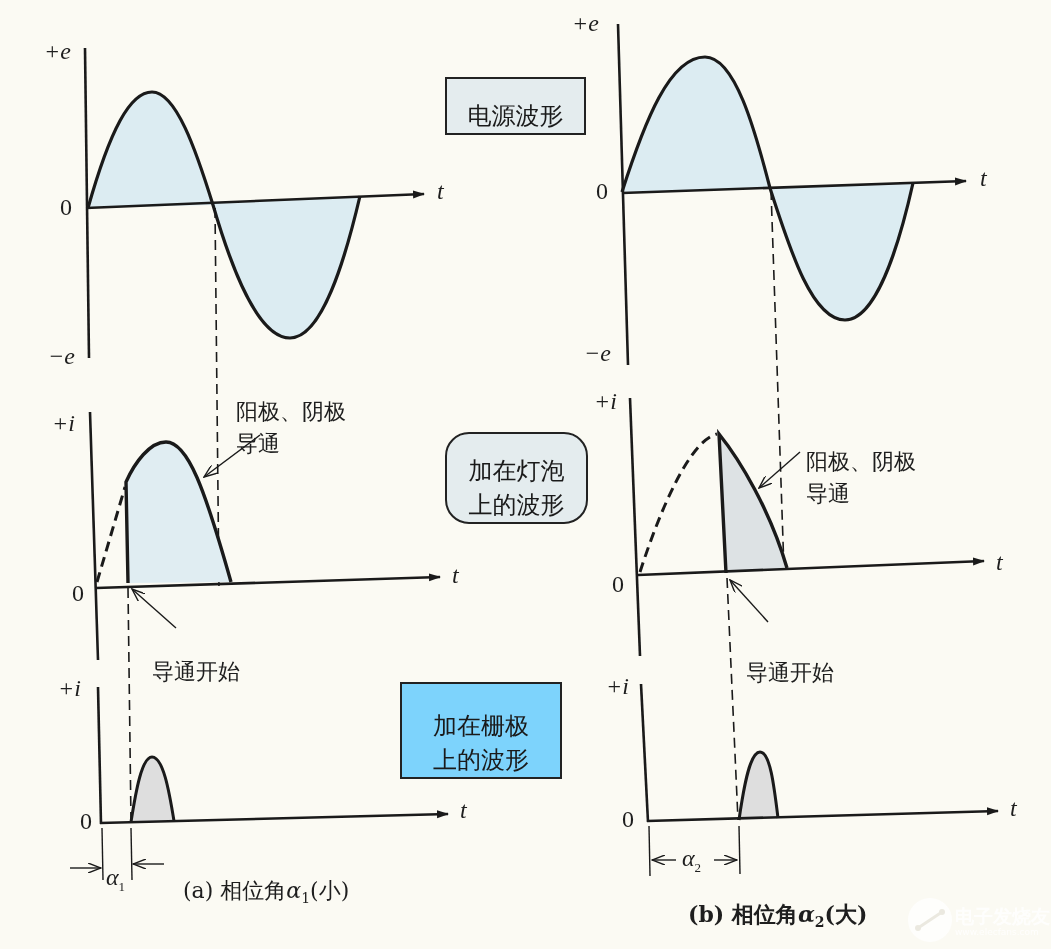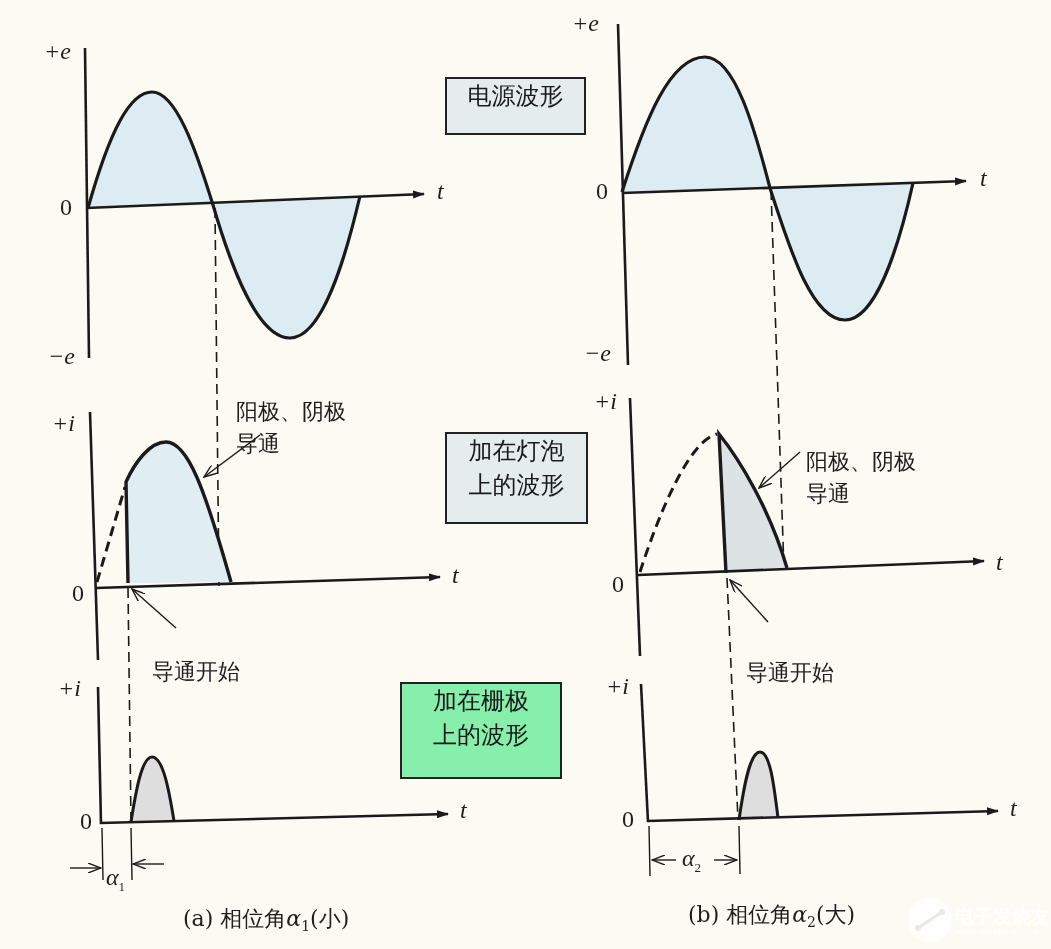--- a/index.html
+++ b/index.html
@@ -11,21 +11,21 @@
   }
   svg.diagram { position: absolute; left: 0; top: 0; }
   .lbl { position: absolute; color: #1e1e1e; white-space: nowrap; }
   .axis-lbl { font-family: "Liberation Serif", serif; font-style: italic; font-size: 24px; }
   .zero-lbl { font-family: "Liberation Serif", serif; font-size: 24px; }
   .note { font-family: "DejaVu Sans", sans-serif; font-size: 22px; line-height: 32px; margin-top: 36px; }
   .box {
     position: absolute; border: 2px solid #222; background: #e4ecee;
     font-family: "DejaVu Sans", sans-serif; font-size: 24px; line-height: 34px;
     text-align: center; color: #1a1a1a; box-sizing: border-box;
-    display: flex; flex-direction: column; justify-content: flex-start;
+    display: flex; flex-direction: column; justify-content: flex-end;
   }
   .caption { font-family: "DejaVu Serif", serif; font-size: 22px; }
   .caption sub { font-size: 14px; }
   .watermark { font-family: "DejaVu Sans", sans-serif; color: #ffffff; opacity: 0.85; }
 </style>
 </head>
 <body>
 
 <svg class="diagram" width="1051" height="949" viewBox="0 0 1051 949">
   <defs>
@@ -137,46 +137,46 @@
 <span class="lbl zero-lbl" style="left:612px;top:571px;">0</span>
 <span class="lbl axis-lbl" style="left:996px;top:549px;">t</span>
 
 <span class="lbl axis-lbl" style="left:606px;top:673px;">+i</span>
 <span class="lbl zero-lbl" style="left:622px;top:806px;">0</span>
 <span class="lbl axis-lbl" style="left:1010px;top:795px;">t</span>
 
 <div class="box" style="left:445px;top:77px;width:141px;height:58px;">
   <span>电源波形</span>
 </div>
-<div class="box" style="left:445px;top:432px;width:143px;height:92px;">
+<div class="box" style="left:445px;top:432px;width:143px;height:92px;border-radius:24px;">
   <span>加在灯泡</span>
   <span>上的波形</span>
 </div>
-<div class="box" style="left:400px;top:682px;width:162px;height:97px;background:#86efac;">
+<div class="box" style="left:400px;top:682px;width:162px;height:97px;background:#7dd3fc;">
   <span>加在栅极</span>
   <span>上的波形</span>
 </div>
 
 <div class="lbl note" style="left:236px;top:360px;">
   <div>阳极、阴极</div>
   <div>导通</div>
 </div>
 <span class="lbl note" style="left:152px;top:620px;">导通开始</span>
 <span class="lbl axis-lbl" style="left:106px;top:864px;font-size:24px;"><span>α</span><sub style="font-size:13px;font-style:normal;">1</sub></span>
 
 <div class="lbl note" style="left:806px;top:410px;">
   <div>阳极、阴极</div>
   <div>导通</div>
 </div>
 <span class="lbl note" style="left:746px;top:621px;">导通开始</span>
 <span class="lbl axis-lbl" style="left:682px;top:845px;font-size:24px;"><span>α</span><sub style="font-size:13px;font-style:normal;">2</sub></span>
 
-<div class="lbl caption" style="left:183px;top:904px;">
+<div class="lbl caption" style="left:183px;top:876px;">
   <span>(a) 相位角</span><span style="font-style:italic;">α</span><sub>1</sub><span>(小)</span>
 </div>
-<div class="lbl caption" style="left:688px;top:900px;">
+<div class="lbl caption" style="left:688px;top:900px;font-weight:bold;">
   <span>(b) 相位角</span><span style="font-style:italic;">α</span><sub>2</sub><span>(大)</span>
 </div>
 
 <div class="lbl watermark" style="left:955px;top:906px;">
   <div style="font-size:19px;font-weight:bold;line-height:20px;">电子发烧友</div>
   <div style="font-size:9px;line-height:12px;">www.elecfans.com</div>
 </div>
 
 </body></html>

